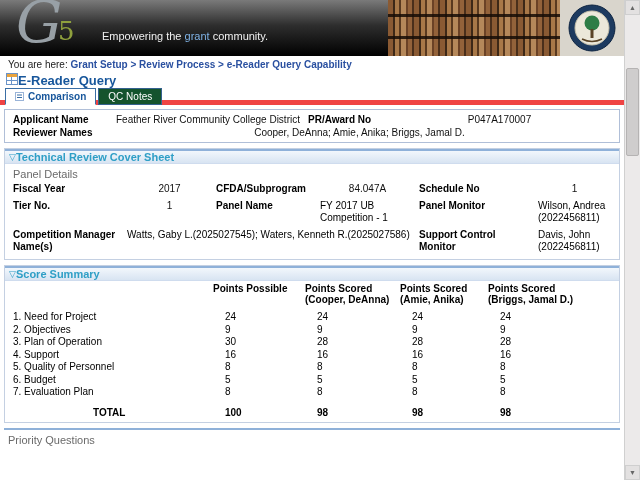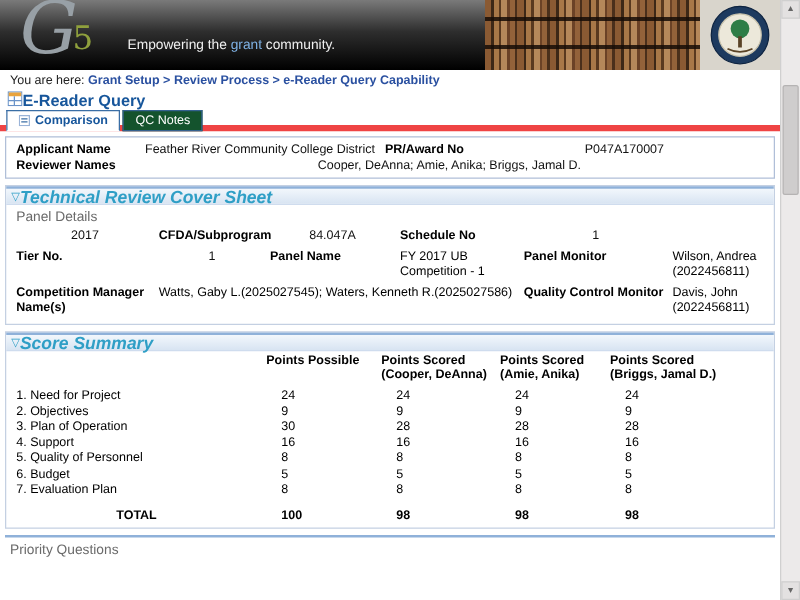--- a/index.html
+++ b/index.html
@@ -51,21 +51,21 @@
   .lbl { font-weight:bold; color:#000; }
   .val { color:#111; white-space:nowrap;text-align:center; }
   .span3 { grid-column:2 / 5; }
 
   
   .section { margin:0 4px 5px; border:1px solid #c4d0e2; }
   .section-bar { height:15px; background:linear-gradient(180deg,#f2f7fc,#d8e4f2);
     border-top:2px solid #8fb1d9; border-bottom:1px solid #cfdcee;
     display:flex; align-items:center; padding:0 4px; }
   .collapse-icon { color:#2f9fc6; font-size:9px; line-height:9px; cursor:pointer; }
-  .section-title { color:#2f9fc6; font-size:14px; font-weight:bold;font-style:italic; }
+  .section-title { color:#2f9fc6; font-size:11px; font-weight:bold; }
   .sub-label { color:#6a6a6a; font-size:11px; padding:4px 8px 1px; line-height:12px; }
 
   
   .cover-grid { padding:2px 8px 6px; font-size:10px; }
   .cover-row { display:grid; grid-template-columns:110px 85px 100px 95px 115px 1fr;
     column-gap:4px; margin-bottom:5px; line-height:12px; }
   .cover-row:last-child { margin-bottom:0; }
   .cspan { grid-column:2 / 5; }
 
   
@@ -160,38 +160,39 @@
     </div>
 
     <div class="section">
       <div class="section-bar">
         <span class="collapse-icon">▽</span>
         <span class="section-title">Technical Review Cover Sheet</span>
       </div>
       <div class="sub-label">Panel Details</div>
       <div class="cover-grid">
         <div class="cover-row">
+          <span class="lbl">Fiscal Year</span>
           <span class="val">2017</span>
           <span class="lbl">CFDA/Subprogram</span>
           <span class="val">84.047A</span>
           <span class="lbl">Schedule No</span>
           <span class="val">1</span>
         </div>
         <div class="cover-row">
           <span class="lbl">Tier No.</span>
           <span class="val">1</span>
           <span class="lbl">Panel Name</span>
           <span>FY 2017 UB Competition - 1</span>
           <span class="lbl">Panel Monitor</span>
           <span>Wilson, Andrea (2022456811)</span>
         </div>
         <div class="cover-row">
           <span class="lbl">Competition Manager Name(s)</span>
           <span class="cspan">Watts, Gaby L.(2025027545); Waters, Kenneth R.(2025027586)</span>
-          <span class="lbl">Quality Control Monitor</span>
+          <span class="lbl">Support Control Monitor</span>
           <span>Davis, John (2022456811)</span>
         </div>
       </div>
     </div>
 
     <div class="section">
       <div class="section-bar">
         <span class="collapse-icon">▽</span>
         <span class="section-title">Score Summary</span>
       </div>

